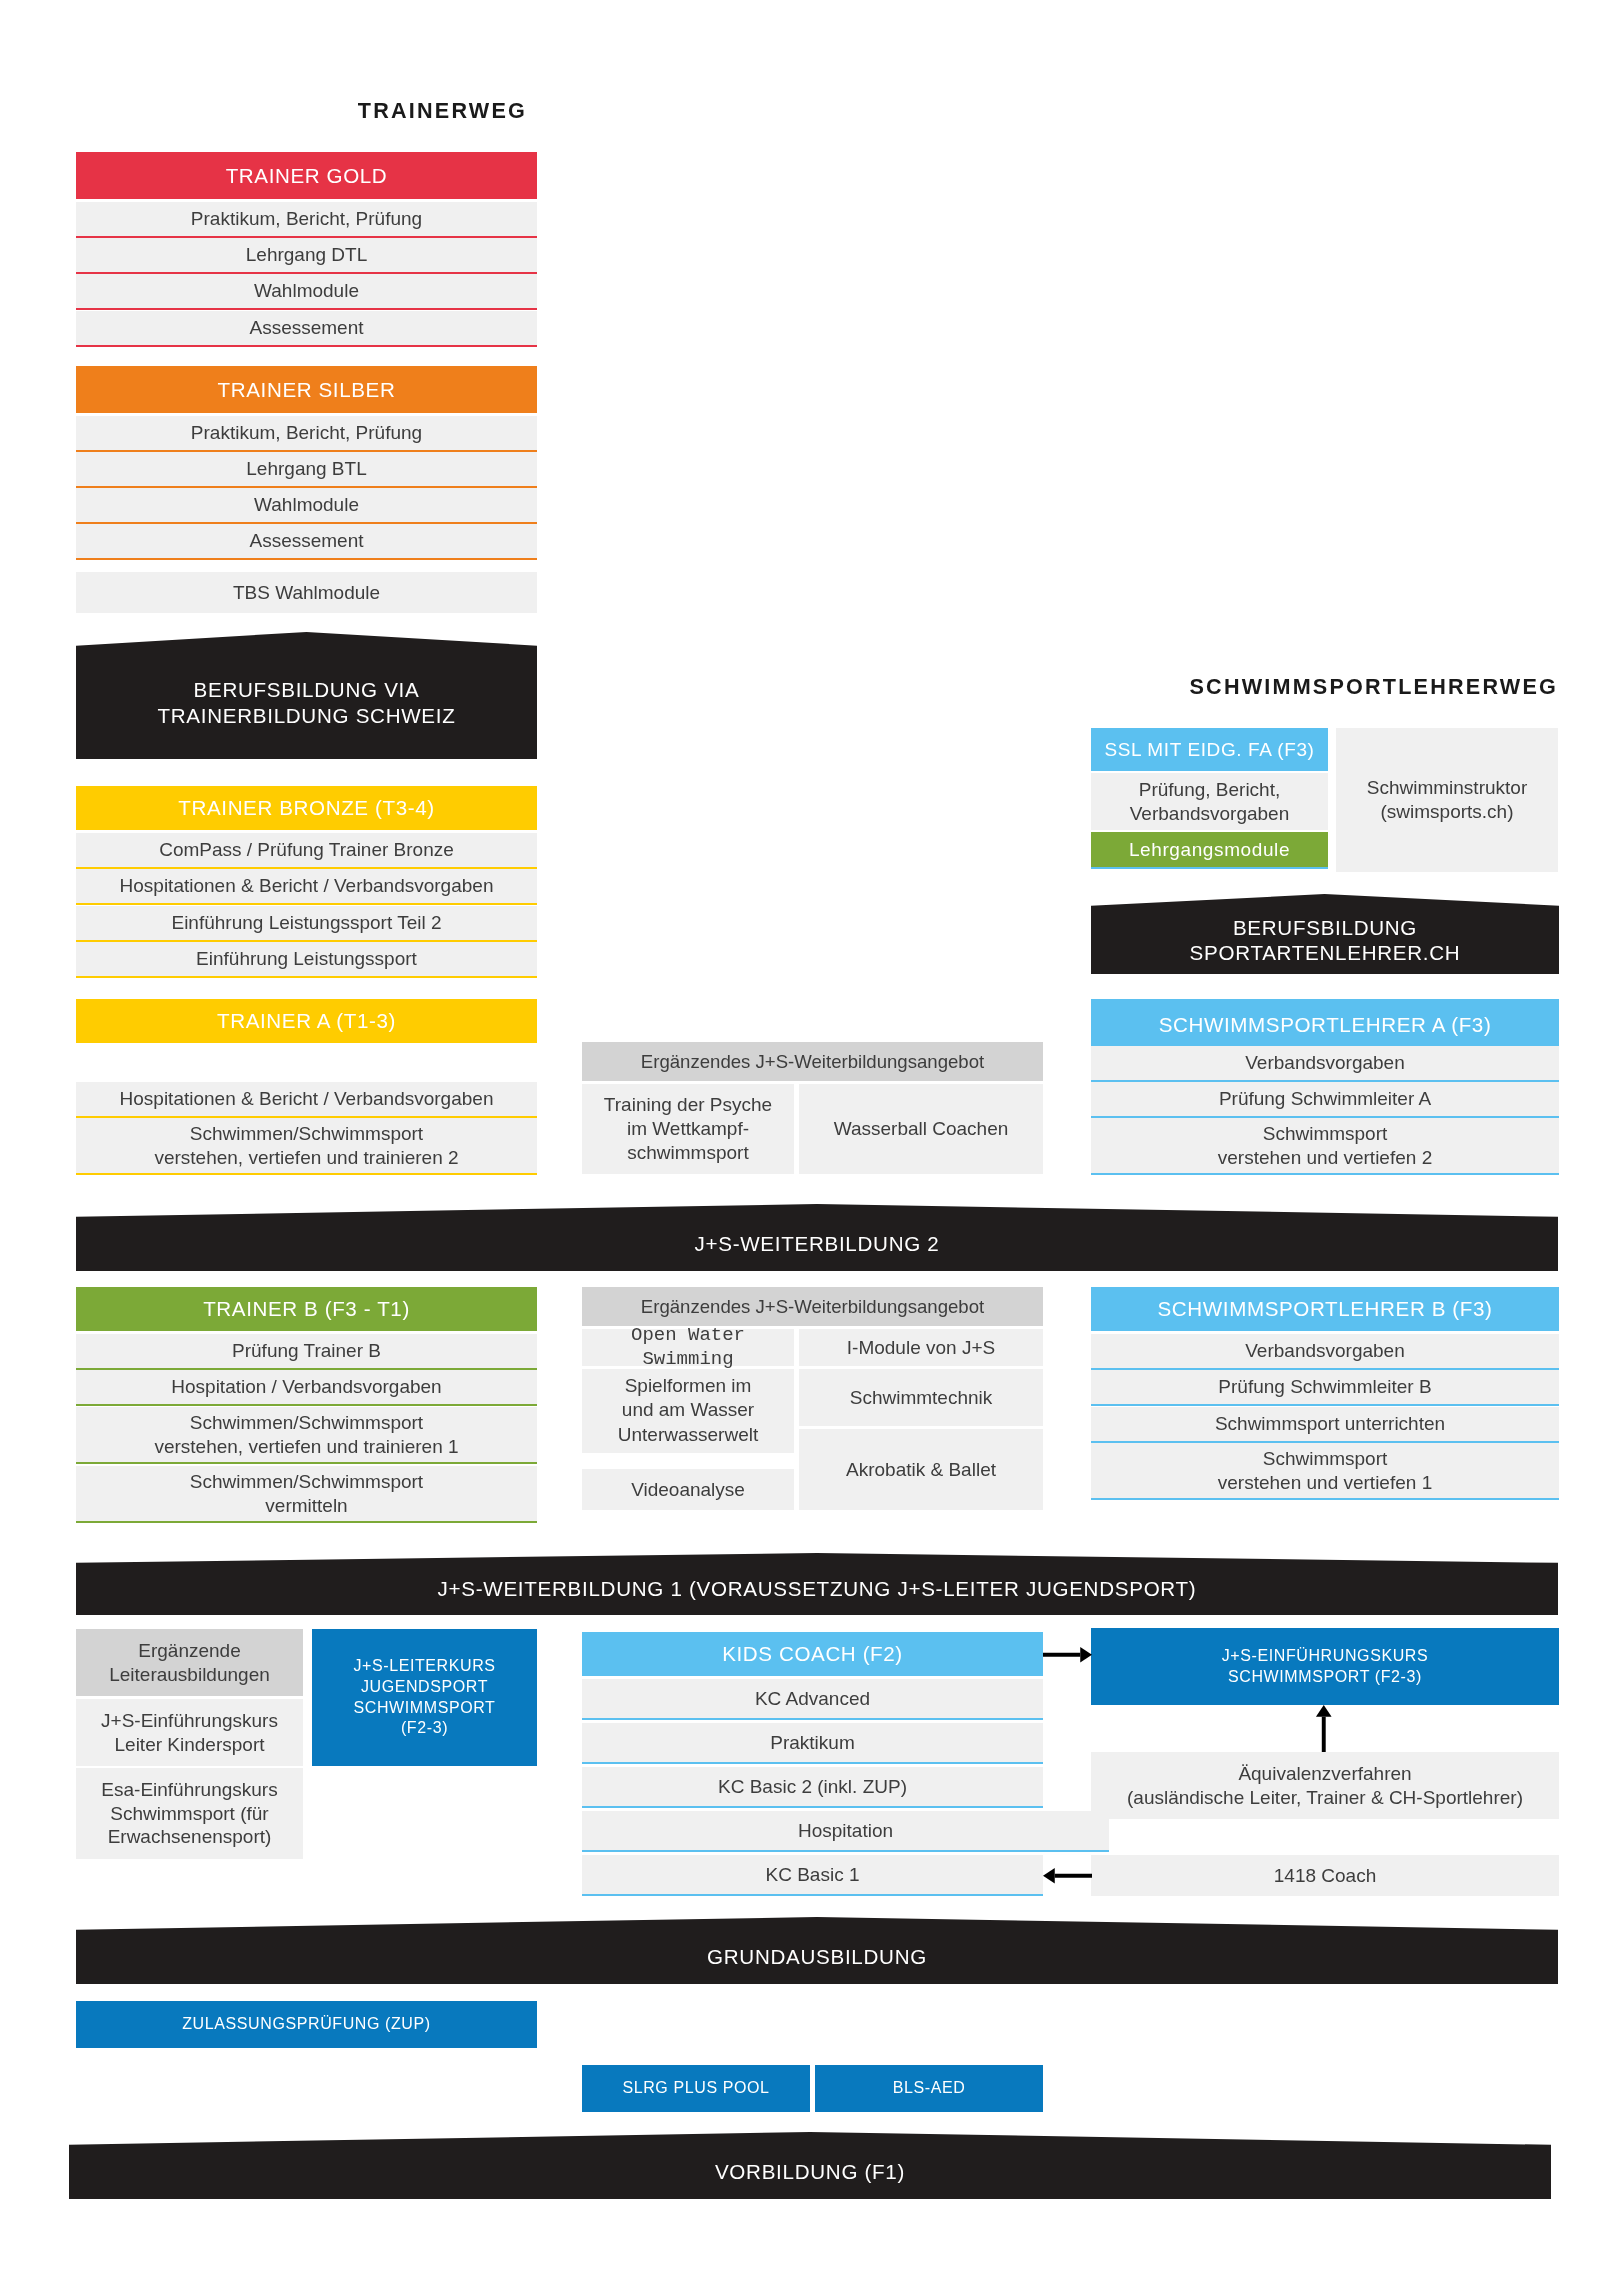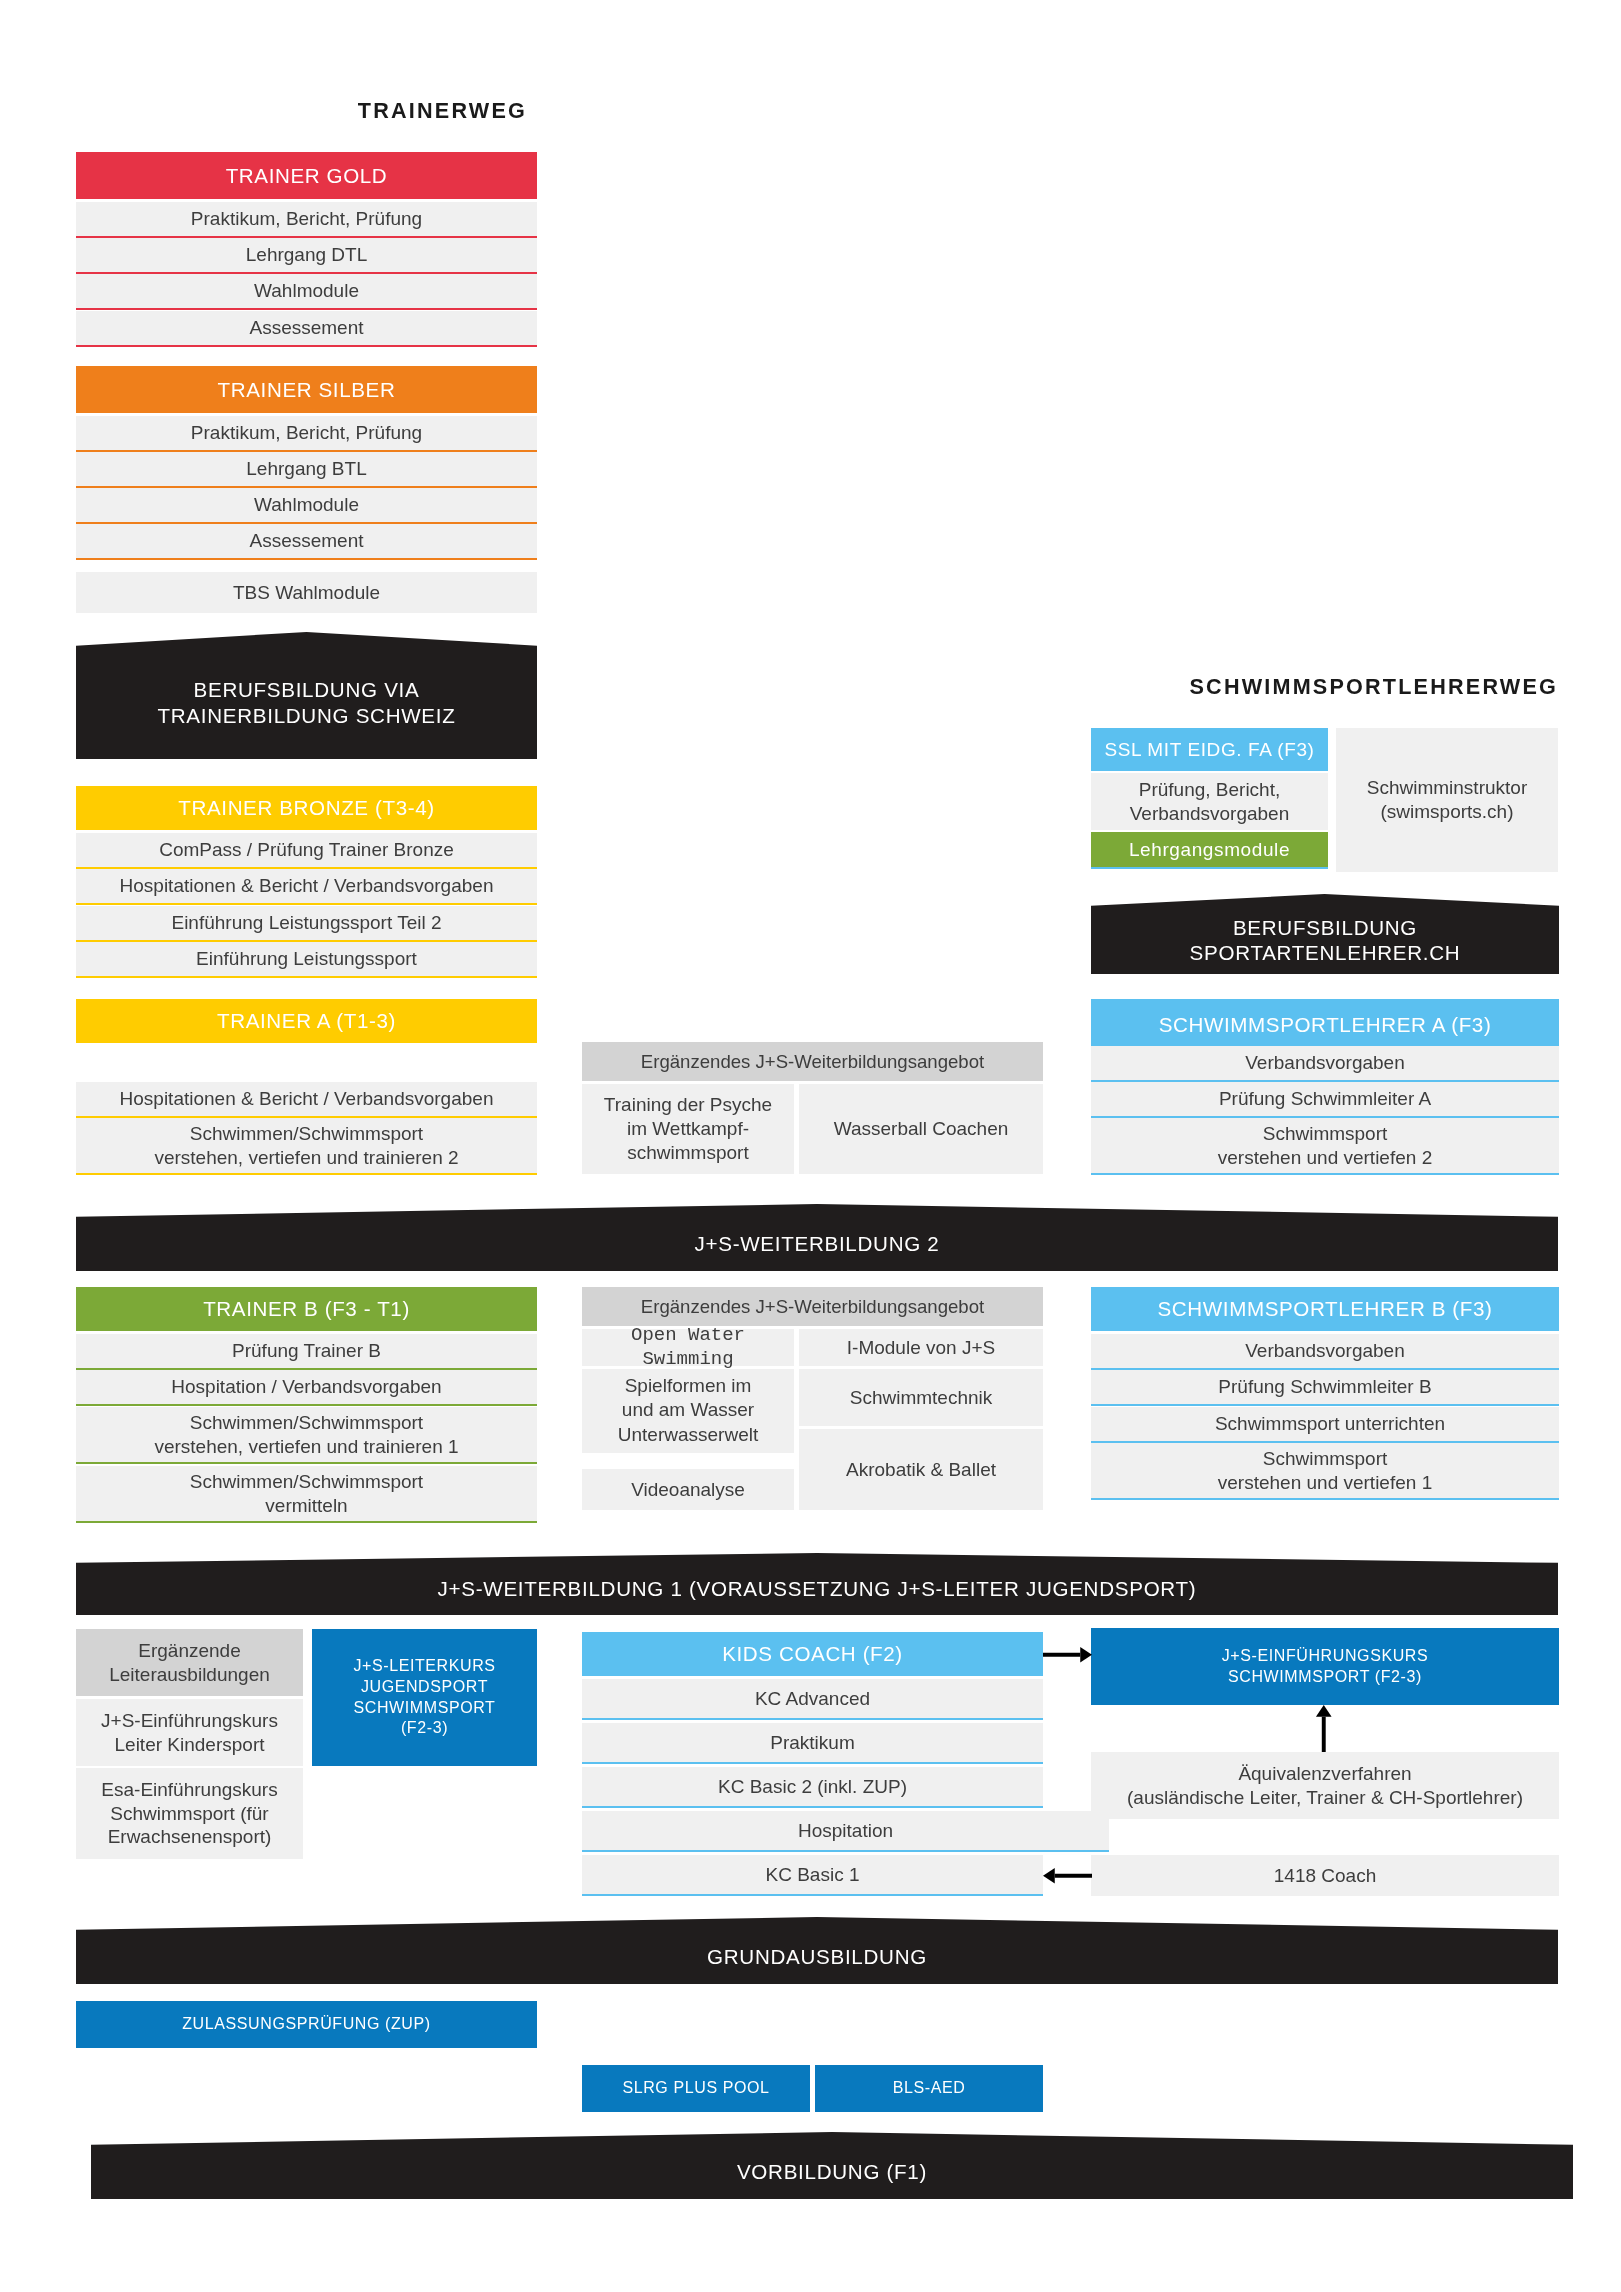--- a/index.html
+++ b/index.html
@@ -239,21 +239,21 @@
       <path d="M0,13 L756,0 L1512,13 L1512,68 L0,68 Z" fill="#201d1d"></path>
     </svg>
     <div class="band-label" style="top:12.7px; height:54px;">GRUNDAUSBILDUNG</div>
   </div>
 
   <div class="abs solidbox" style="left:76px; top:2001px; width:461px; height:47px; background:#0879be;">ZULASSUNGSPRÜFUNG (ZUP)</div>
 
   <div class="abs solidbox" style="left:582px; top:2065px; width:228px; height:47px; background:#0879be;">SLRG PLUS POOL</div>
   <div class="abs solidbox" style="left:815px; top:2065px; width:228px; height:47px; background:#0879be;">BLS-AED</div>
 
-  <div class="band-wrap" style="left:91px; top:2132px; width:1482px; height:67px;">
+  <div class="band-wrap" style="left:69px; top:2132px; width:1482px; height:67px;">
     <svg width="1482" height="67" viewBox="0 0 1512 68" preserveAspectRatio="none">
       <path d="M0,13 L756,0 L1512,13 L1512,68 L0,68 Z" fill="#201d1d"></path>
     </svg>
     <div class="band-label" style="top:12.7px; height:54px;">VORBILDUNG (F1)</div>
   </div>
 
 </div>
 
 
 </body></html>

